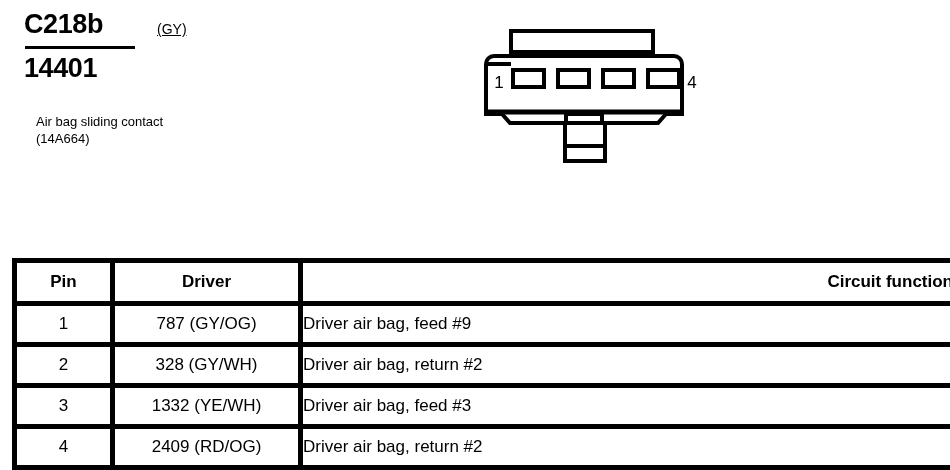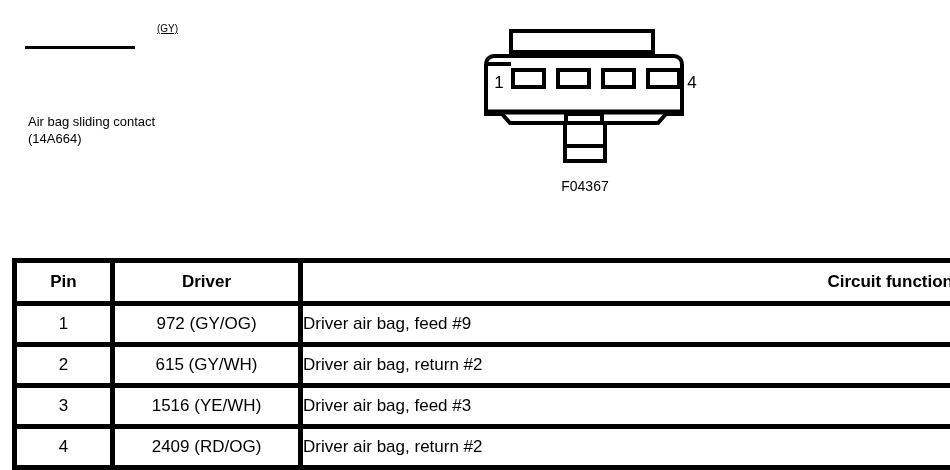--- a/index.html
+++ b/index.html
@@ -35,21 +35,21 @@
     font-size: 27px;
     font-weight: bold;
     letter-spacing: -0.4px;
     line-height: 32px;
     white-space: nowrap;
   }
   #connector-color {
     position: absolute;
     left: 133px;
     top: 14px;
-    font-size: 10px;
+    font-size: 14px;
     line-height: 14px;
     white-space: nowrap;
     text-decoration: underline;
   }
   #id-underline {
     position: absolute;
     left: 1px;
     top: 38px;
     width: 110px;
     height: 3px;
@@ -60,21 +60,21 @@
     left: 0px;
     top: 44px;
     font-size: 27px;
     font-weight: bold;
     letter-spacing: -0.4px;
     line-height: 32px;
     white-space: nowrap;
   }
   #component-desc {
     position: absolute;
-    left: 4px;
+    left: 12px;
     top: 105px;
     width: 180px;
     font-size: 13px;
     line-height: 17px;
   }
 
   
   #connector-figure {
     position: absolute;
     left: 470px;
@@ -124,23 +124,25 @@
   }
   .col-pin    { width: 93px;  text-align: center; }
   .col-ckt    { width: 183px; text-align: center; }
   .col-fn     { width: 650px; text-align: left; padding-left: 18px; }
 </style>
 </head>
 <body>
 
 <div id="header-block">
   <div id="connector-id-row">
+    <div id="connector-id">C218b</div>
     <div id="connector-color">(GY)</div>
     <div id="id-underline"></div>
   </div>
+  <div id="part-number">14401</div>
   <div id="component-desc">Air bag sliding contact (14A664)</div>
 </div>
 
 <div id="connector-figure">
   <svg id="connector-svg" width="230" height="155" viewBox="0 0 230 155">
 
     <path d="M 16 44
              A 8 8 0 0 1 24 36
              L 204 36
              A 8 8 0 0 1 212 44
@@ -169,45 +171,44 @@
     <rect x="133" y="50" width="31" height="17" fill="#ffffff" stroke="#000000" stroke-width="4"></rect>
     <rect x="178" y="50" width="31" height="17" fill="#ffffff" stroke="#000000" stroke-width="4"></rect>
 
     <rect x="95" y="103" width="40" height="38" fill="#ffffff" stroke="#000000" stroke-width="4"></rect>
     <path d="M 95 126 L 135 126" fill="none" stroke="#000000" stroke-width="4"></path>
 
     <text x="29" y="68" font-family="Liberation Sans, sans-serif" font-size="17" text-anchor="middle" fill="#000000">1</text>
     <text x="222" y="68" font-family="Liberation Sans, sans-serif" font-size="17" text-anchor="middle" fill="#000000">4</text>
   </svg>
 
-  <div id="figure-ref">F04367</div>
 </div>
 
 <table id="pinout-table">
   <thead>
     <tr>
       <th class="col-pin">Pin</th>
       <th class="col-ckt">Driver</th>
       <th class="col-fn" style="text-align:right; padding-left:0;">Circuit function</th>
     </tr>
   </thead>
   <tbody>
     <tr>
       <td class="col-pin">1</td>
-      <td class="col-ckt">972 (GY/OG)</td>
+      <td class="col-ckt">787 (GY/OG)</td>
       <td class="col-fn">Driver air bag, feed #9</td>
     </tr>
     <tr>
       <td class="col-pin">2</td>
-      <td class="col-ckt">615 (GY/WH)</td>
+      <td class="col-ckt">328 (GY/WH)</td>
       <td class="col-fn">Driver air bag, return #2</td>
     </tr>
     <tr>
       <td class="col-pin">3</td>
-      <td class="col-ckt">1516 (YE/WH)</td>
+      <td class="col-ckt">1332 (YE/WH)</td>
       <td class="col-fn">Driver air bag, feed #3</td>
     </tr>
     <tr>
       <td class="col-pin">4</td>
       <td class="col-ckt">2409 (RD/OG)</td>
       <td class="col-fn">Driver air bag, return #2</td>
     </tr>
   </tbody>
 </table>
 

